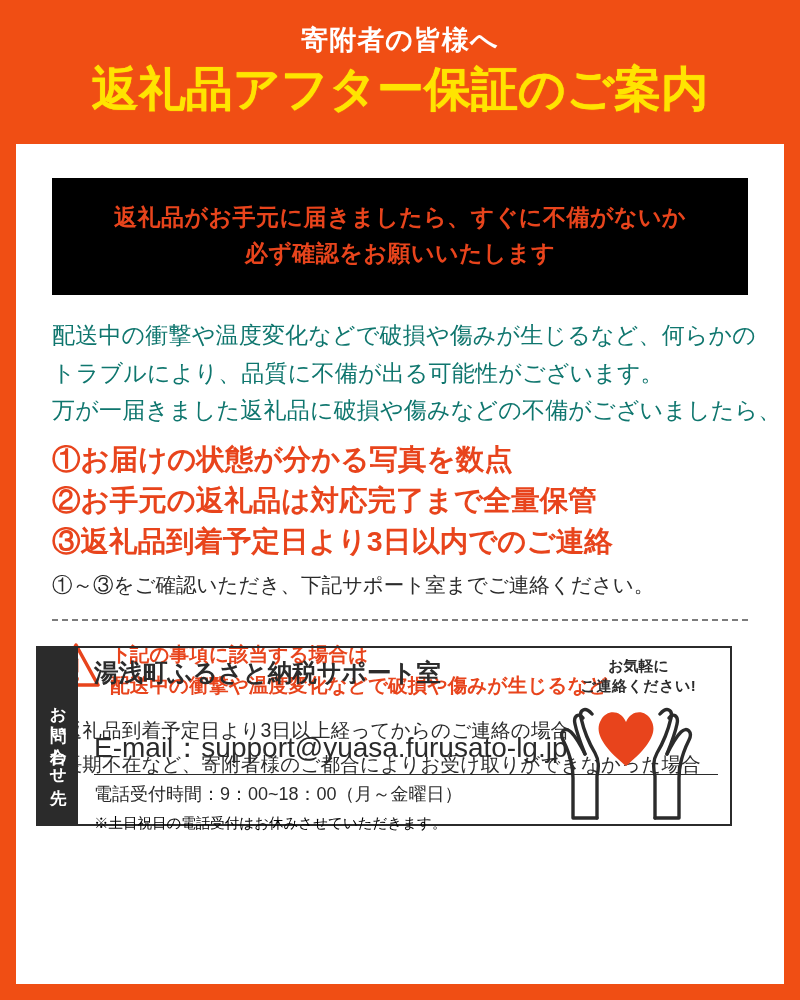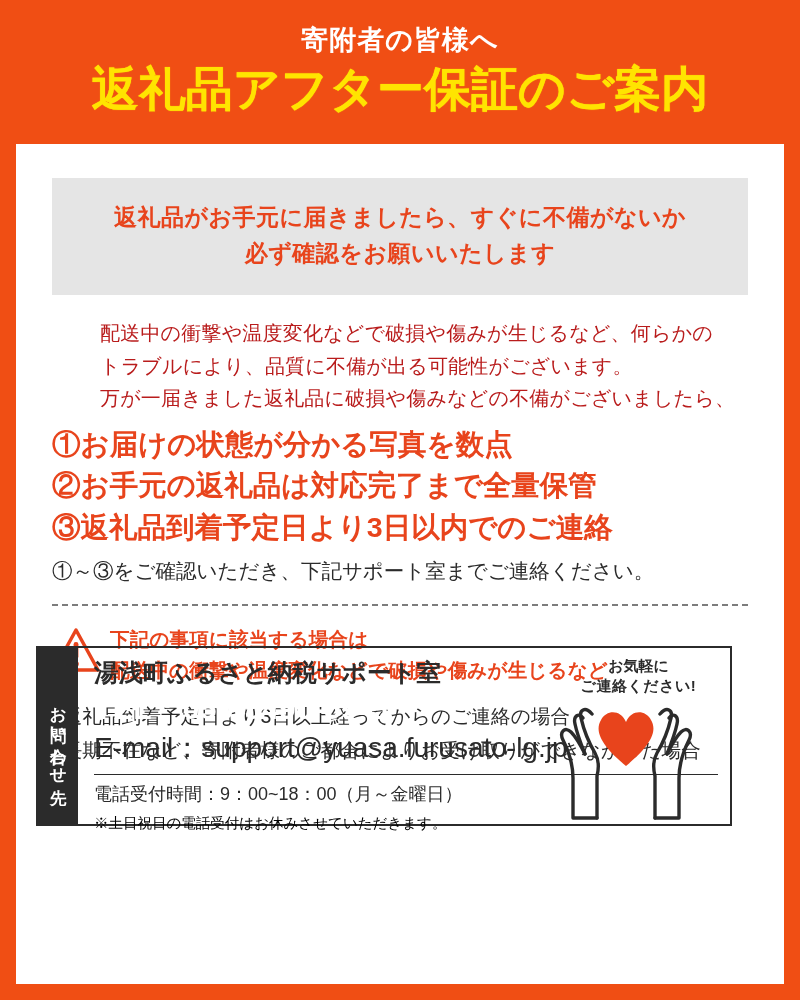--- a/index.html
+++ b/index.html
@@ -43,37 +43,36 @@
     position: absolute;
     left: 16px;
     top: 144px;
     width: 768px;
     height: 840px;
     background: #ffffff;
     padding: 34px 36px 0 36px;
   }
   
   .notice {
-    background: #e5e5e5;
+    background: #000000;
     text-align: center;
     padding: 22px 10px 24px 10px;
     color: #e8441c;
     font-size: 23px;
     font-weight: bold;
     line-height: 1.55;
     letter-spacing: 0.5px;
   }
   
   .para {
     margin-top: 22px;
-    color: #b91c1c;
-    font-size: 20px;
+    color: #0f766e;
+    font-size: 23px;
     line-height: 1.62;
     letter-spacing: 0.2px;
-    margin-left: 48px;
   }
   .para div { white-space: nowrap; }
   .steps {
     margin-top: 10px;
   }
   .step {
     color: #e8441c;
     font-size: 28.5px;
     font-weight: bold;
     line-height: 1.44;

